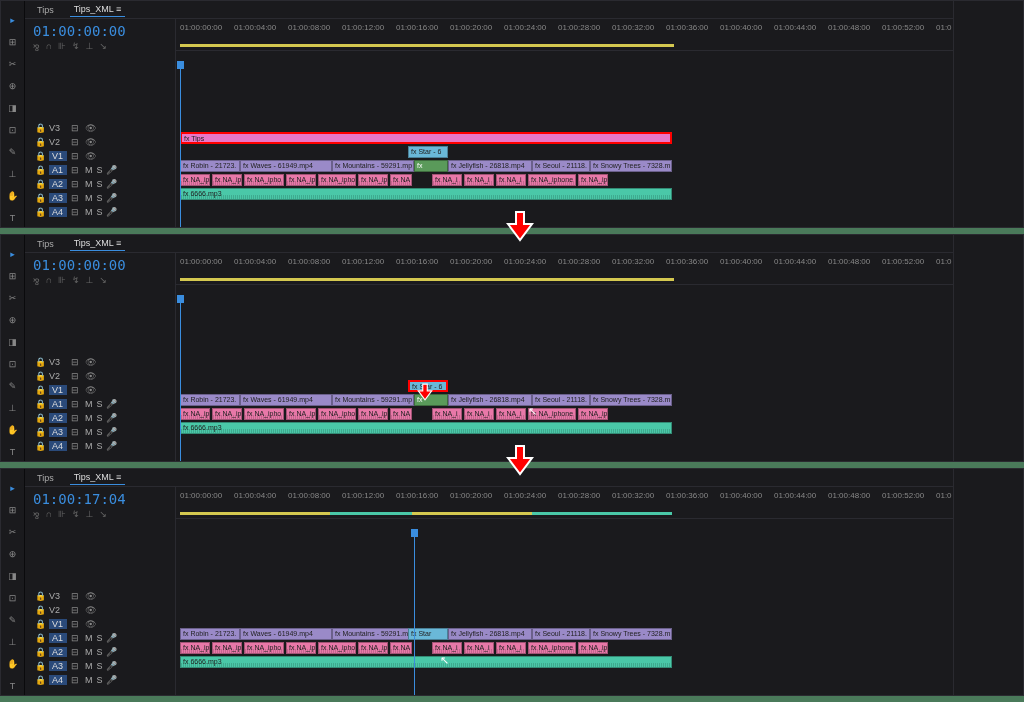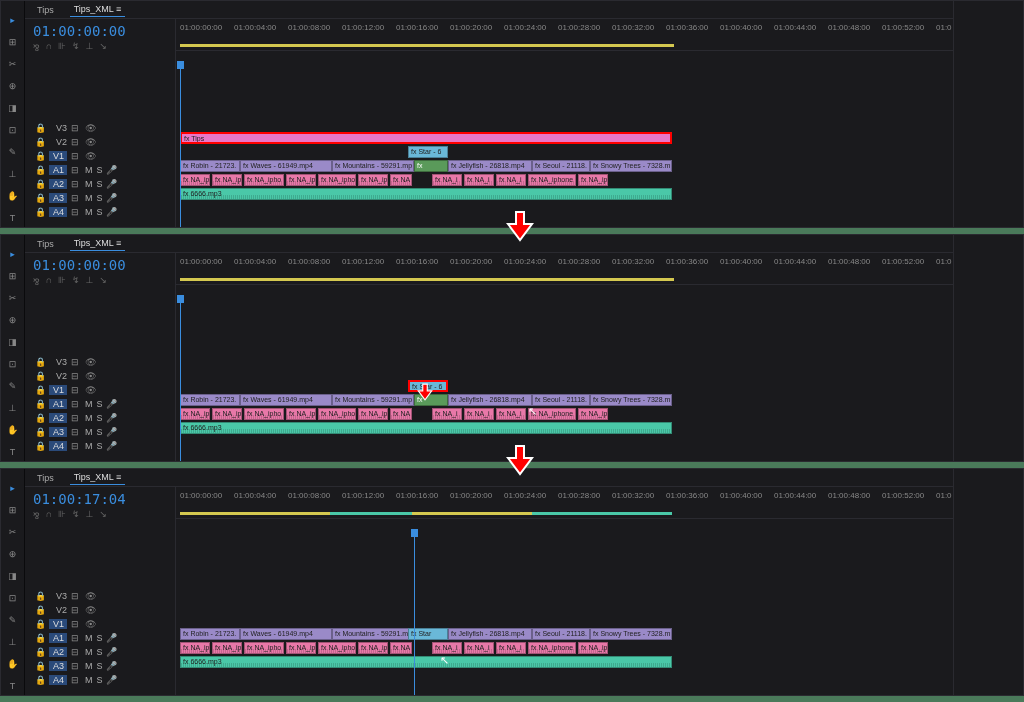--- a/index.html
+++ b/index.html
@@ -20,21 +20,21 @@
 .ruler-area{flex:1;position:relative;border-left:1px solid #2a2a30}
 .ruler{height:32px;display:flex;position:relative;border-bottom:1px solid #2a2a30}
 .tick{position:absolute;top:4px;color:#888;font-size:8px}
 .workarea{position:absolute;bottom:3px;left:4px;height:3px;background:#d4c850}
 .playhead{position:absolute;top:14px;bottom:0;width:1px;background:#3a8dde;z-index:50}
 .playhead::before{content:'';position:absolute;top:-4px;left:-3px;width:7px;height:8px;background:#3a8dde}
 .tracks-container{flex:1;display:flex;overflow:hidden}
 .track-headers{width:150px;display:flex;flex-direction:column;justify-content:flex-end;padding-bottom:8px}
 .track-header{height:14px;display:flex;align-items:center;gap:4px;padding-left:10px;font-size:8px;color:#aaa}
 .track-header.v1 .track-label,.track-header.audio .track-label{background:#2a4a7a;padding:0 3px;color:#ddd}
-.track-label{width:18px;text-align:right}
+.track-label{width:18px;text-align:left}
 .track-icon{width:10px;color:#888}
 .tracks-content{flex:1;position:relative;border-left:1px solid #2a2a30}
 .track-row{height:14px;position:absolute;left:0;right:0}
 .clip{position:absolute;height:12px;top:1px;font-size:7px;padding:1px 2px;overflow:hidden;white-space:nowrap;border:1px solid rgba(0,0,0,0.3)}
 .clip.video{background:#9a8ac8;color:#222}
 .clip.title{background:#e878c8;color:#222}
 .clip.star{background:#6ab8d8;color:#222}
 .clip.audio1{background:#e878a8;color:#222}
 .clip.audio2{background:#4ac8a8;color:#222}
 .clip.green{background:#5a9a5a;color:#fff}

